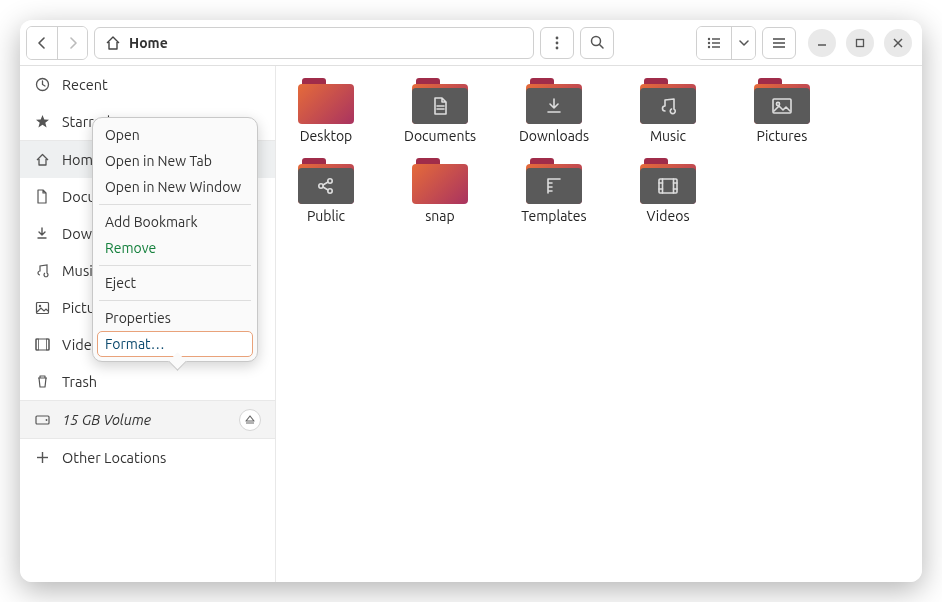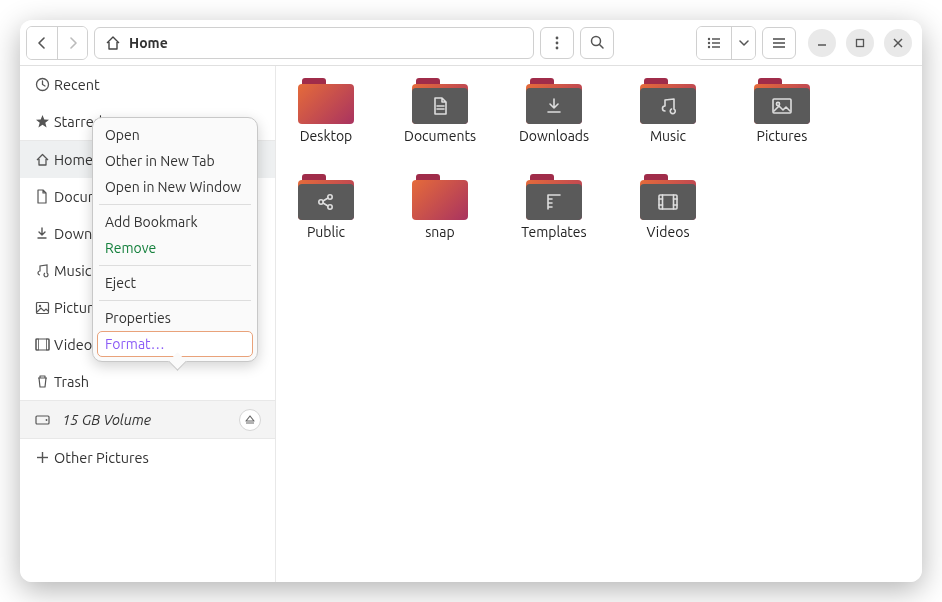--- a/index.html
+++ b/index.html
@@ -30,28 +30,28 @@
   .hbtn { width:34px; height:32px; border:1px solid #d0d0d0; border-radius:6px; background:#fff; display:flex; align-items:center; justify-content:center; cursor:pointer; }
   .hbtn-group { display:flex; border:1px solid #d0d0d0; border-radius:6px; overflow:hidden; }
   .hbtn-group .hbtn { border:none; border-radius:0; }
   .hbtn-group .hbtn + .hbtn { border-left:1px solid #d0d0d0; }
   .spacer { width: 70px; }
   .winctrl { width:28px; height:28px; border-radius:50%; background:#e9e9e9; display:flex; align-items:center; justify-content:center; cursor:pointer; }
   .winctrls { display:flex; gap:10px; margin-left:6px; margin-right:4px;}
   
   .body { flex:1; display:flex; overflow:hidden; border-radius:0 0 12px 12px; }
   .sidebar { width: 256px; background:#fff; border-right:1px solid #e8e8e8; display:flex; flex-direction:column; font-size:14.5px; color:#333; }
-  .sb-item { height:37px; display:flex; align-items:center; gap:4px; padding:0 14px; cursor:pointer; }
+  .sb-item { height:37px; display:flex; align-items:center; gap:12px; padding:0 14px; cursor:pointer; }
   .sb-item.sel { background:#eef0f1; }
   .sb-item .ic { width:16px; display:flex; justify-content:center; color:#555; }
   .sb-sep { height:1px; background:#e8e8e8; margin:0; }
   .sb-item.vol { background:#f4f4f4; justify-content:space-between;font-style:italic; }
   .eject { width:22px; height:22px; border:1px solid #d6d6d6; border-radius:50%; display:flex; align-items:center; justify-content:center; background:#fff; }
   .content { flex:1; background:#fff; padding:12px 10px; }
-  .grid { display:flex; flex-wrap:wrap; gap:16px 34px; }
+  .grid { display:flex; flex-wrap:wrap; gap:0 34px; }
   .folder { width:80px; display:flex; flex-direction:column; align-items:center; margin-bottom:14px; cursor:pointer;}
   .folder .fname { font-size:14px; color:#222; margin-top:4px; text-align:center; }
   .ficon { width:56px; height:46px; position:relative; }
   .ficon .tab { position:absolute; top:0; left:4px; width:24px; height:10px; background:#a02c4a; border-radius:3px 3px 0 0; }
   .ficon .body1 { position:absolute; top:6px; left:0; width:56px; height:40px; background:linear-gradient(135deg,#e56b3a,#a93360); border-radius:4px; }
   .ficon .body2 { position:absolute; top:10px; left:0; width:56px; height:36px; background:#5a5a5a; border-radius:4px; display:flex; align-items:center; justify-content:center; }
   .ficon .glyph { color:#ddd; }
   
   .ctxmenu {
     position:absolute; left:72px; top:97px;
@@ -61,21 +61,21 @@
     z-index: 50;
   }
   .ctxmenu::after {
     content:""; position:absolute; bottom:-7px; left:78px;
     width:12px; height:12px; background:#fafafa;
     border-right:1px solid #c8c8c8; border-bottom:1px solid #c8c8c8;
     transform:rotate(45deg);
   }
   .ctx-item { padding:5px 8px; border-radius:5px; cursor:pointer; }
   .ctx-item.disabled { color:#15803d; cursor:default; }
-  .ctx-item.hl { background:#fff; border:1px solid #e9a27a; color:#8b5cf6; padding:4px 7px; }
+  .ctx-item.hl { background:#fff; border:1px solid #e9a27a; color:#0c4a6e; padding:4px 7px; }
   .ctx-sep { height:1px; background:#ddd; margin:4px 2px; }
   svg { display:block; }
 </style>
 </head>
 <body>
 
 <div class="window">
 
   <div class="headerbar">
     <div class="navbtns">
@@ -252,21 +252,21 @@
         </span>
       </div>
       <div class="sb-sep"></div>
       <div class="sb-item">
         <span class="ic">
             <svg width="13" height="13">
               <line x1="6.5" y1="1" x2="6.5" y2="12" stroke="#555" stroke-width="1.4"></line>
               <line x1="1" y1="6.5" x2="12" y2="6.5" stroke="#555" stroke-width="1.4"></line>
             </svg>
           </span>
-        <span>Other Pictures</span>
+        <span>Other Locations</span>
       </div>
     </div>
 
     <div class="content">
       <div class="grid" id="folder-grid">
           <div class="folder">
             <div class="ficon plain">
               <div class="tab"></div>
               <div class="body1"></div>
             </div>
@@ -388,21 +388,21 @@
               </div>
             </div>
             <div class="fname">Videos</div>
           </div>
         </div>
     </div>
   </div>
 
   <div class="ctxmenu" id="ctxmenu">
       <div class="ctx-item">Open</div>
-      <div class="ctx-item">Other in New Tab</div>
+      <div class="ctx-item">Open in New Tab</div>
       <div class="ctx-item">Open in New Window</div>
       <div class="ctx-sep"></div>
       <div class="ctx-item">Add Bookmark</div>
       <div class="ctx-item disabled">Remove</div>
       <div class="ctx-sep"></div>
       <div class="ctx-item">Eject</div>
       <div class="ctx-sep"></div>
       <div class="ctx-item">Properties</div>
       <div class="ctx-item hl">Format…</div>
     </div>

